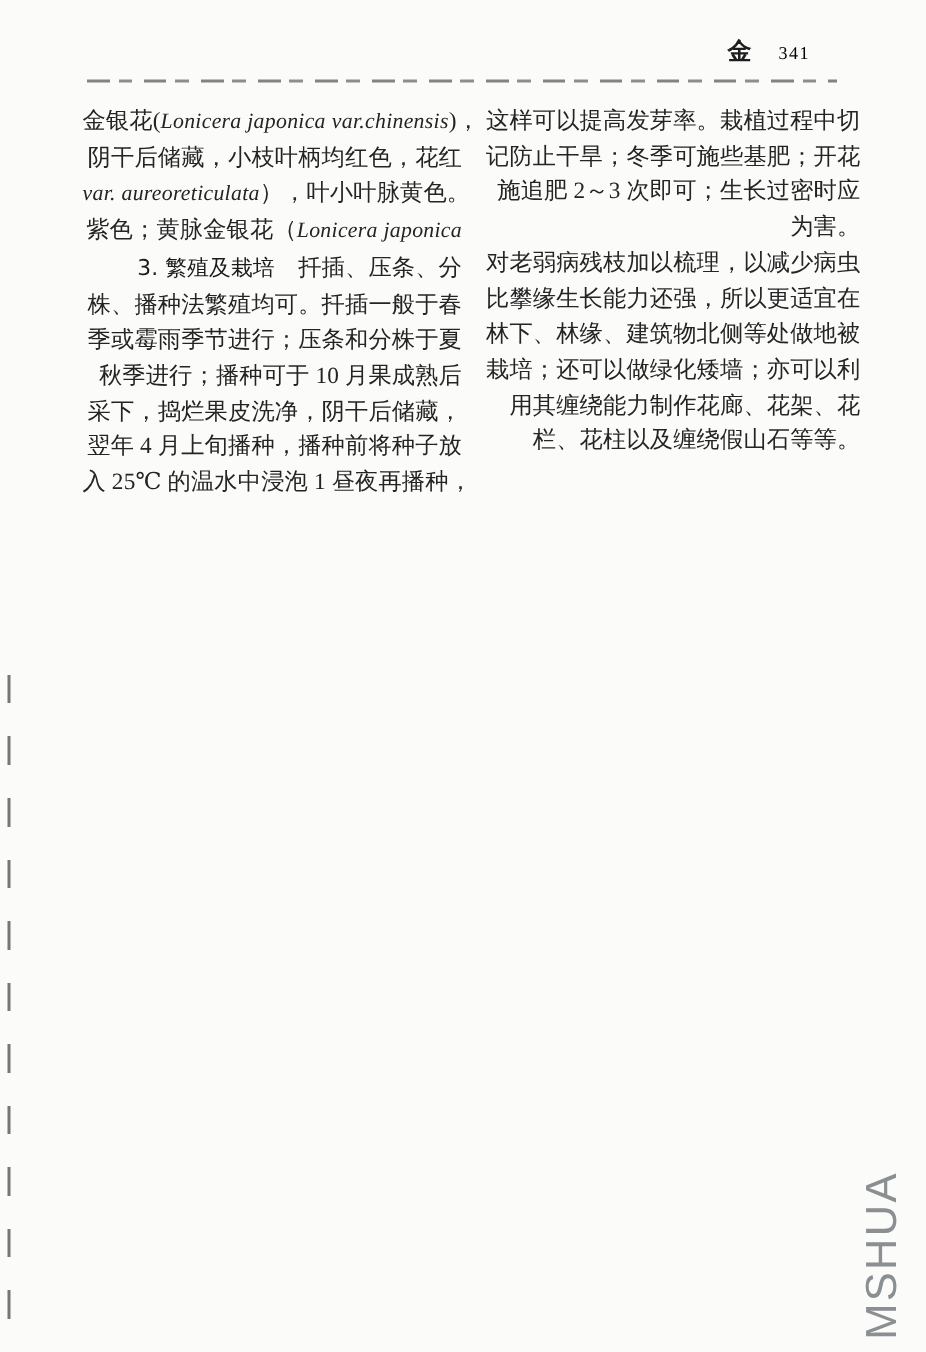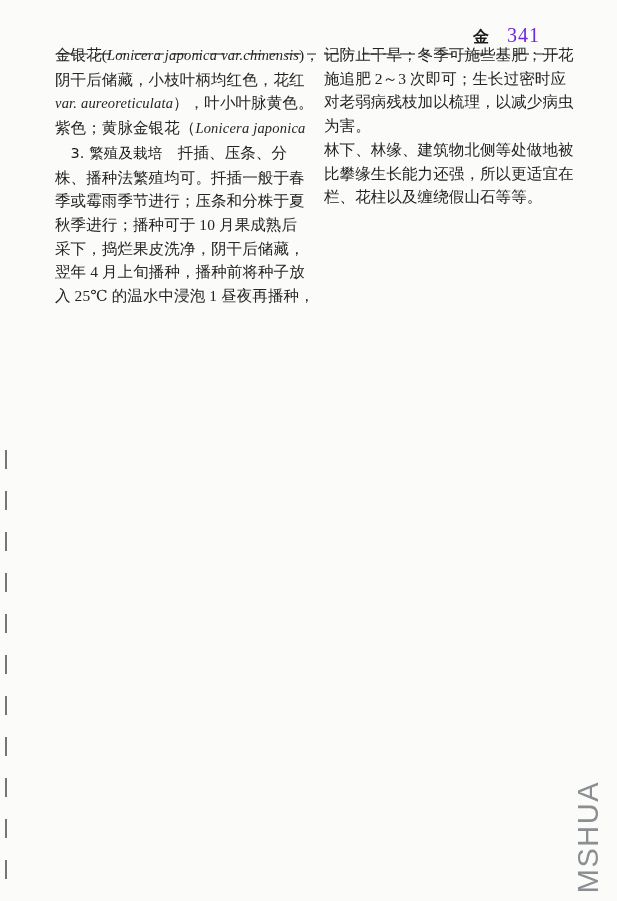--- a/index.html
+++ b/index.html
@@ -17,38 +17,38 @@
     position: absolute;
     top: 24px; left: 58px; width: 500px;
     display: flex; justify-content: flex-end; align-items: baseline;
     gap: 18px;
   }
   .header .section-char {
     font-family: "DejaVu Sans", sans-serif;
     font-weight: 700; font-size: 16px; color: #1d1d1d;
   }
   .header .page-num {
-    font-size: 20px; color: #6d28d9; letter-spacing: 1px;
+    font-size: 12px; color: #000000; letter-spacing: 1px;
     padding-right: 18px;
   }
   .header-rule {
     position: absolute;
     top: 53px; left: 58px; width: 500px; height: 2px;
     background: repeating-linear-gradient(90deg,
       #6e6e6e 0px, #6e6e6e 15px,
       transparent 15px, transparent 21px,
       #7a7a7a 21px, #7a7a7a 30px,
       transparent 30px, transparent 38px);
     opacity: .85;
   }
   
   .columns {
     position: absolute;
-    top: 43px; left: 55px; width: 514px;
-    display: flex; gap: 16px;
+    top: 69px; left: 55px; width: 514px;
+    display: flex; gap: 16px; text-align: right;
   }
   .col { width: 253px; }
   .line {
     font-size: 15.5px;
     line-height: 23.7px;
     letter-spacing: 0.1px;
     white-space: nowrap;
     color: #242424;
   }
   .line.indent { text-indent: 1em; }
@@ -105,25 +105,28 @@
       <div class="line"><span>紫色；黄脉金银花（</span><span class="seg-lat">Lonicera japonica</span></div>
       <div class="line indent"><span class="seg-bold">3. 繁殖及栽培</span><span>　扦插、压条、分</span></div>
       <div class="line"><span>株、播种法繁殖均可。扦插一般于春</span></div>
       <div class="line"><span>季或霉雨季节进行；压条和分株于夏</span></div>
       <div class="line"><span>秋季进行；播种可于 10 月果成熟后</span></div>
       <div class="line"><span>采下，捣烂果皮洗净，阴干后储藏，</span></div>
       <div class="line"><span>翌年 4 月上旬播种，播种前将种子放</span></div>
       <div class="line"><span>入 25℃ 的温水中浸泡 1 昼夜再播种，</span></div>
     </div>
   <div class="col" id="col-right">
+      <div class="line"><span>这样可以提高发芽率。栽植过程中切</span></div>
       <div class="line"><span>记防止干旱；冬季可施些基肥；开花</span></div>
       <div class="line"><span>施追肥 2～3 次即可；生长过密时应</span></div>
+      <div class="line"><span>为害。</span></div>
       <div class="line"><span>对老弱病残枝加以梳理，以减少病虫</span></div>
-      <div class="line"><span>为害。</span></div>
+      <div class="line"><span>比攀缘生长能力还强，所以更适宜在</span></div>
       <div class="line"><span>林下、林缘、建筑物北侧等处做地被</span></div>
-      <div class="line"><span>比攀缘生长能力还强，所以更适宜在</span></div>
+      <div class="line"><span>栽培；还可以做绿化矮墙；亦可以利</span></div>
+      <div class="line"><span>用其缠绕能力制作花廊、花架、花</span></div>
       <div class="line"><span>栏、花柱以及缠绕假山石等等。</span></div>
     </div>
 </div>
 
 <div class="margin-rule"></div>
 
 <div class="watermark">MSHUA</div>
 
 </body></html>

